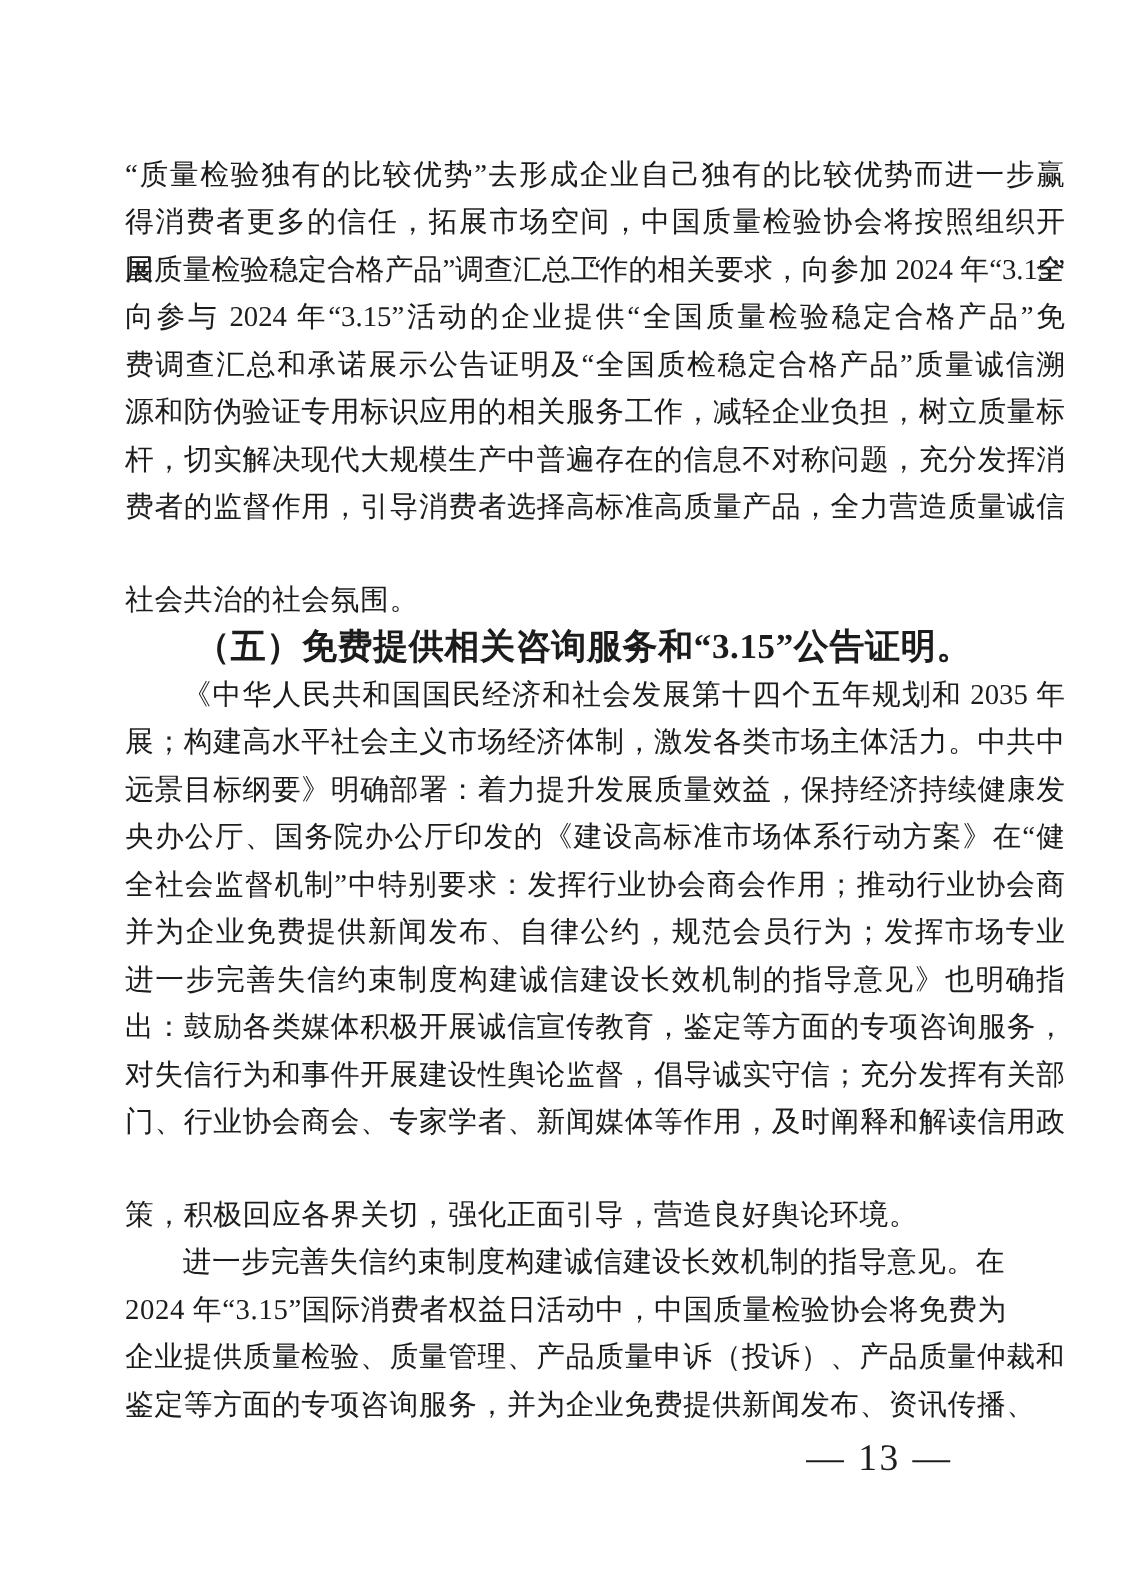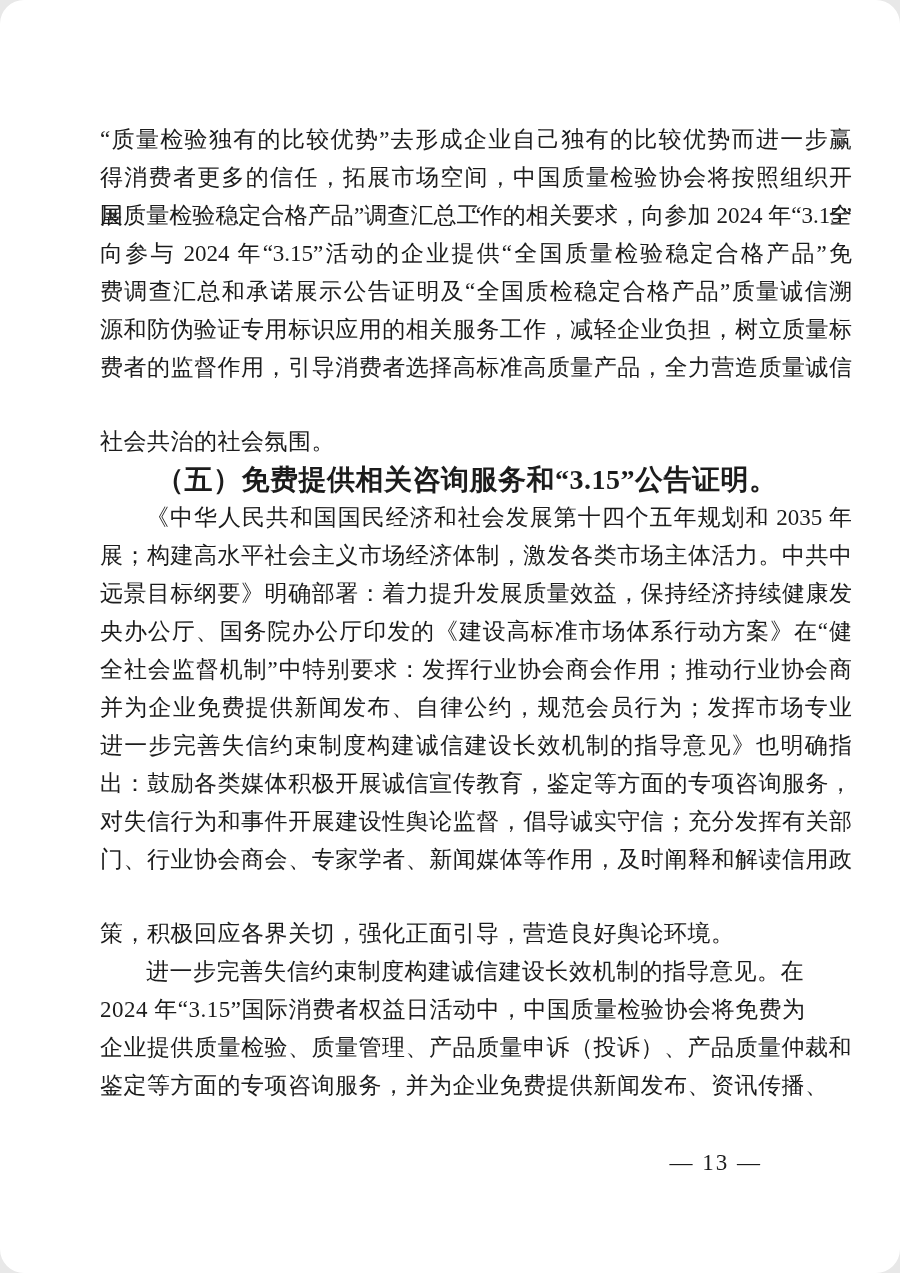--- a/index.html
+++ b/index.html
@@ -4,21 +4,20 @@
 <style>
   html, body { margin: 0; padding: 0; background: #e8e8e8; }
   .page {
     position: relative;
     width: 900px;
     height: 1273px;
     background: #ffffff;
     overflow: hidden;
     font-family: "Liberation Serif", "DejaVu Serif", serif;
     color: #1c1c1c;
-    border-radius: 24px;
   }
   .text-block {
     position: absolute;
     left: 100px;
     top: 121px;
     width: 752px;
   }
   .para { margin: 0; padding: 0; }
   .line {
     height: 38px;
@@ -42,37 +41,38 @@
   }
   .line.first { text-indent: 2em; }
   .para.heading .line {
     font-weight: bold;
     font-size: 28px;
   }
   .footer {
     position: absolute;
     top: 1150px;
     right: 138px;
-    font-size: 23px;
+    font-size: 30px;
     letter-spacing: 2px;
     color: #1c1c1c;
   }
 </style>
 </head>
 <body>
 
 <div class="page">
   <div class="text-block">
       <div class="para body justify">
         <div class="line">“质量检验独有的比较优势”去形成企业自己独有的比较优势而进一步赢</div>
         <div class="line">得消费者更多的信任，拓展市场空间，中国质量检验协会将按照组织开展“全</div>
         <div class="line">国质量检验稳定合格产品”调查汇总工作的相关要求，向参加 2024 年“3.15”</div>
         <div class="line">向参与 2024 年“3.15”活动的企业提供“全国质量检验稳定合格产品”免</div>
         <div class="line">费调查汇总和承诺展示公告证明及“全国质检稳定合格产品”质量诚信溯</div>
         <div class="line">源和防伪验证专用标识应用的相关服务工作，减轻企业负担，树立质量标</div>
+        <div class="line">杆，切实解决现代大规模生产中普遍存在的信息不对称问题，充分发挥消</div>
         <div class="line">费者的监督作用，引导消费者选择高标准高质量产品，全力营造质量诚信</div>
         <div class="line last">社会共治的社会氛围。</div>
       </div>
       <div class="para heading">
         <div class="line first last">（五）免费提供相关咨询服务和“3.15”公告证明。</div>
       </div>
       <div class="para body justify">
         <div class="line first">《中华人民共和国国民经济和社会发展第十四个五年规划和 2035 年</div>
         <div class="line">展；构建高水平社会主义市场经济体制，激发各类市场主体活力。中共中</div>
         <div class="line">远景目标纲要》明确部署：着力提升发展质量效益，保持经济持续健康发</div>

